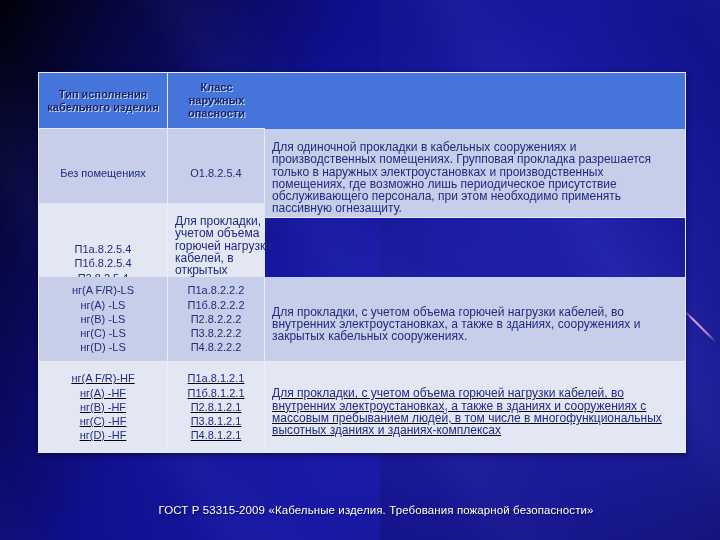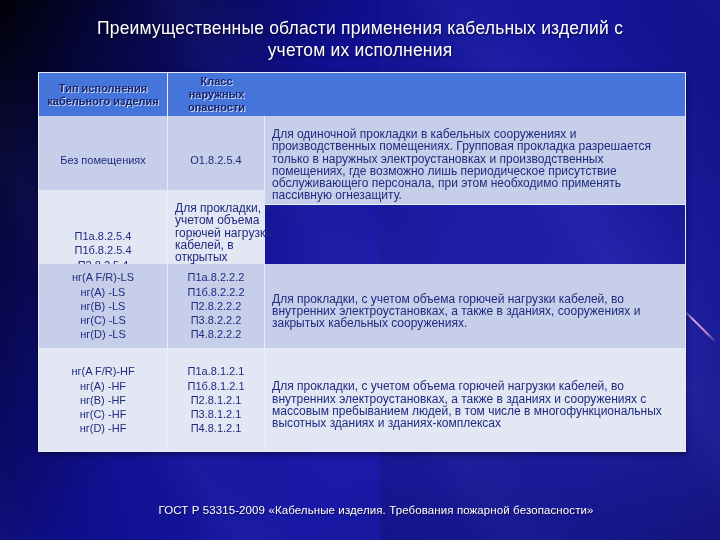--- a/index.html
+++ b/index.html
@@ -42,21 +42,21 @@
   .title .tl { display:block; }
 
   .dtable {
     position:absolute; left:38px; top:72px; width:648px;
     border:1px solid var(--grid-line,#e9ecf8);
     box-shadow:0 2px 5px rgba(0,0,10,0.5);
     font-size:11px;
   }
   .thead, .trow { display:grid; grid-template-columns:129px 97px 420px; }
   .thead {
-    height:43px;
+    height:56px;
     background:var(--header-bg,#4574da);
   }
   .hcell {
     display:flex; align-items:center; justify-content:center; text-align:center;
     color:var(--header-text,#17246b); font-weight:700; line-height:13px;
     padding:2px 4px;
     border-right:1px solid var(--grid-line,#e9ecf8);
     border-bottom:1px solid var(--grid-line,#e9ecf8);
     text-shadow:1px 1px 0 rgba(225,235,255,0.85);
   }
@@ -66,21 +66,21 @@
     color:var(--body-text,#1e2b80);
     border-right:1px solid var(--grid-line,#e9ecf8);
     border-bottom:1px solid var(--grid-line,#e9ecf8);
     display:flex; align-items:center;
   }
   .trow .cell:last-child { border-right:none; }
   .trow:last-child .cell { border-bottom:none; }
   .band-dark .cell  { background:var(--row-dark,#c7cee9); }
   .band-light .cell { background:var(--row-light,#e3e6f3); }
 
-  .r0 { height:74px; } .r1 { height:74px; } .r2 { height:85px; } .r3 { height:102px; }
+  .r0 { height:74px; } .r1 { height:74px; } .r2 { height:85px; } .r3 { height:90px;text-decoration:underline; }
 
   .c-list {
     justify-content:center; text-align:center;
     white-space:pre-line; line-height:14.2px;
   }
   .c-app {
     justify-content:flex-start; text-align:left;
     padding:12px 8px 2px 7px; line-height:12.3px; font-size:12px;
   }
 
@@ -92,24 +92,20 @@
 </style>
 </head>
 <body>
 
 <div class="slide">
 
   <div class="beam beam1"></div>
   <div class="beam beam2"></div>
   <div class="streak"></div>
 
-  <h1 class="title">
-    <span class="tl">Преимущественные области применения кабельных изделий с</span>
-    <span class="tl">учетом их исполнения</span>
-  </h1>
 
   <div class="dtable">
 
     <div class="thead">
       <div class="hcell">Тип исполнения кабельного изделия</div>
       <div class="hcell">Класс наружных опасности</div>
     </div>
 
     <div class="trow r0 band-dark">
       <div class="cell c-list">Без помещениях</div>

